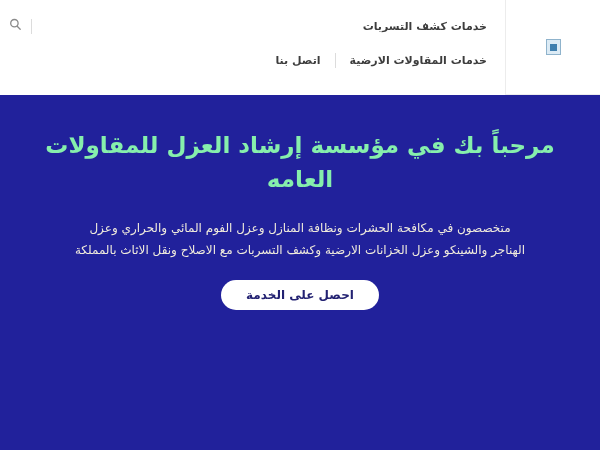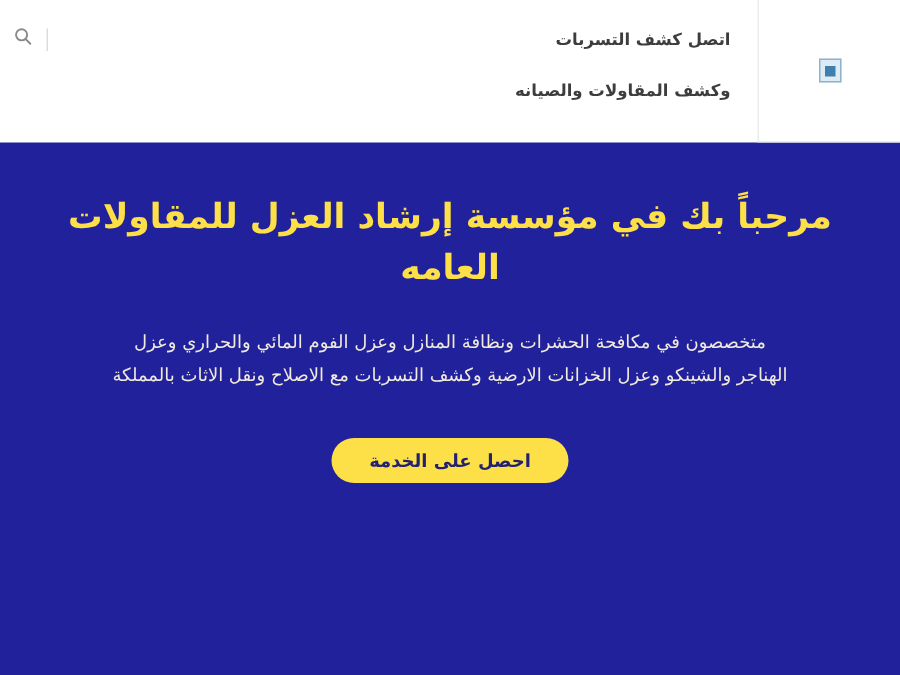--- a/index.html
+++ b/index.html
@@ -52,61 +52,64 @@
   }
 
   
   .hero {
     height: 355px; background: #21219b;
     text-align: center; box-sizing: border-box;
   }
   .hero-title {
     margin: 0; padding: 33px 14px 0;
     font-size: 23px; line-height: 34px; font-weight: bold;
-    color: #fde047;
+    color: #86efac;
   }
   .hero-desc {
-    width: 452px; margin: 21px auto 16px;
+    width: 452px; margin: 21px auto 4px;
     font-size: 12px; line-height: 22px;
     color: #f0ebdc;
   }
   .hero-cta {
     display: inline-block; margin-top: 15px;
-    background: #fde047; color: #232272;
+    background: #ffffff; color: #232272;
     font-size: 12px; font-weight: bold; line-height: 14px;
     padding: 8px 25px; border-radius: 20px;
     text-decoration: none; cursor: pointer;
   }
 </style>
 </head>
 <body>
 
 <header class="site-header" dir="rtl">
   <div class="logo-area">
     <span class="broken-img">
         <i></i>
       </span>
   </div>
   <nav class="nav-area">
     <ul class="nav-row">
       <li>
-          <a class="nav-item">اتصل كشف التسربات</a>
+          <a class="nav-item">خدمات كشف التسربات</a>
         </li>
       <button class="search-toggle">
         <span>
           <svg width="13" height="13" viewBox="0 0 13 13" fill="none">
             <circle cx="5.4" cy="5.2" r="3.7" stroke="#8a8a8a" stroke-width="1.3"></circle>
             <line x1="8.2" y1="8.2" x2="11.2" y2="11.2" stroke="#8a8a8a" stroke-width="1.3" stroke-linecap="round"></line>
           </svg>
         </span>
       </button>
     </ul>
     <ul class="nav-row">
       <li>
-          <a class="nav-item">وكشف المقاولات والصيانه</a>
+          <a class="nav-item">خدمات المقاولات الارضية</a>
+        </li>
+      <li>
+          <a class="nav-item">اتصل بنا</a>
         </li>
     </ul>
   </nav>
 </header>
 
 <section class="hero" dir="rtl">
   <h1 class="hero-title">مرحباً بك في مؤسسة إرشاد العزل للمقاولات العامه</h1>
   <p class="hero-desc">متخصصون في مكافحة الحشرات ونظافة المنازل وعزل الفوم المائي والحراري وعزل الهناجر والشينكو وعزل الخزانات الارضية وكشف التسربات مع الاصلاح ونقل الاثاث بالمملكة</p>
   <a class="hero-cta">احصل على الخدمة</a>
 </section>

